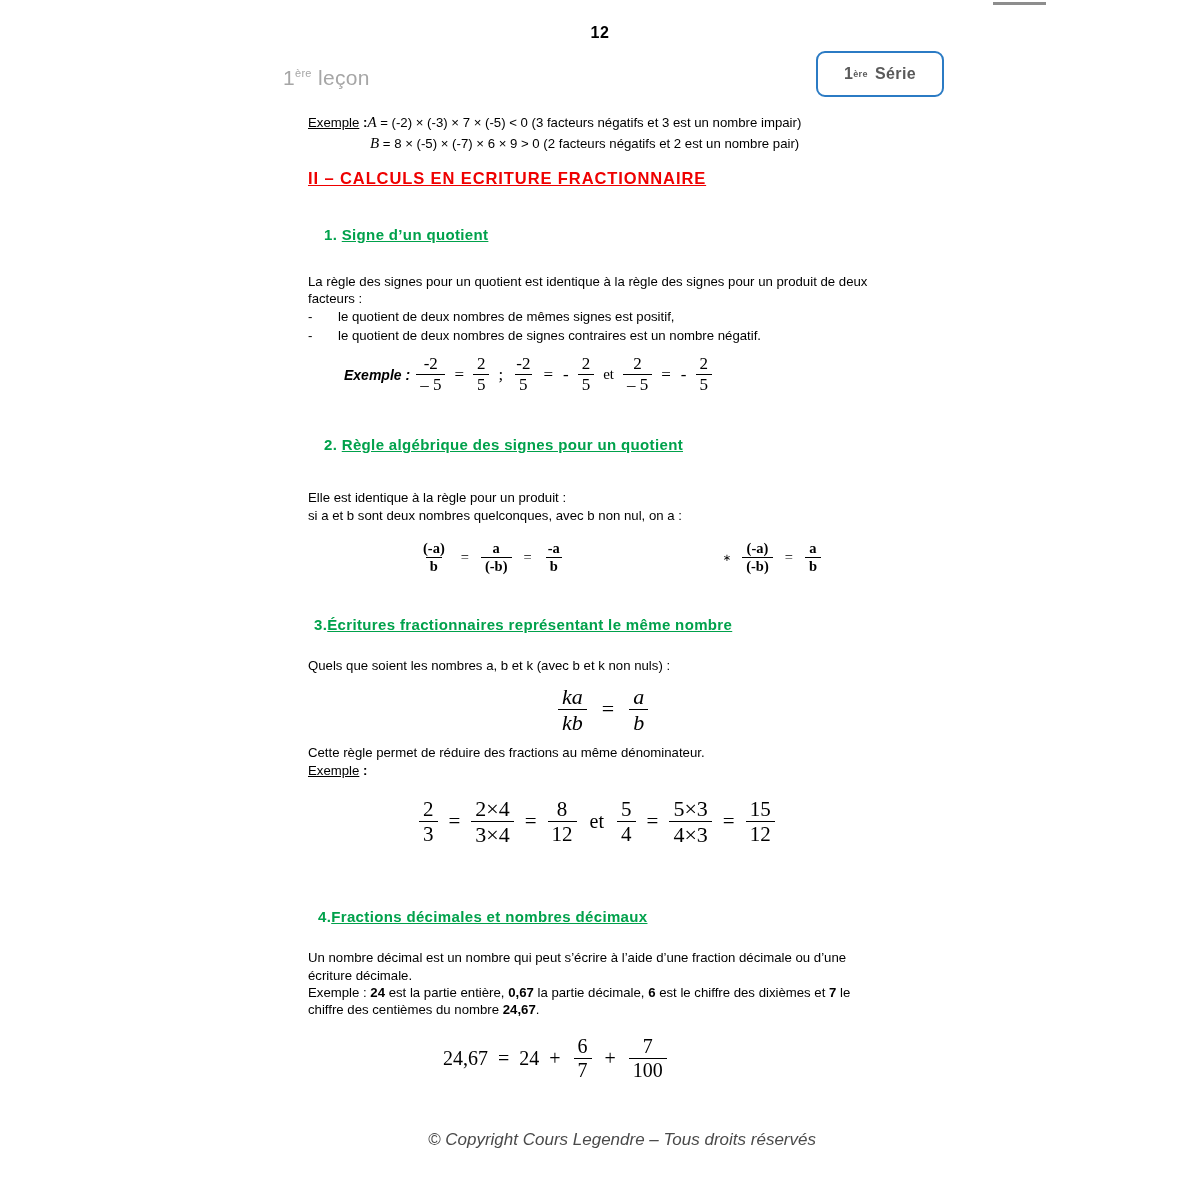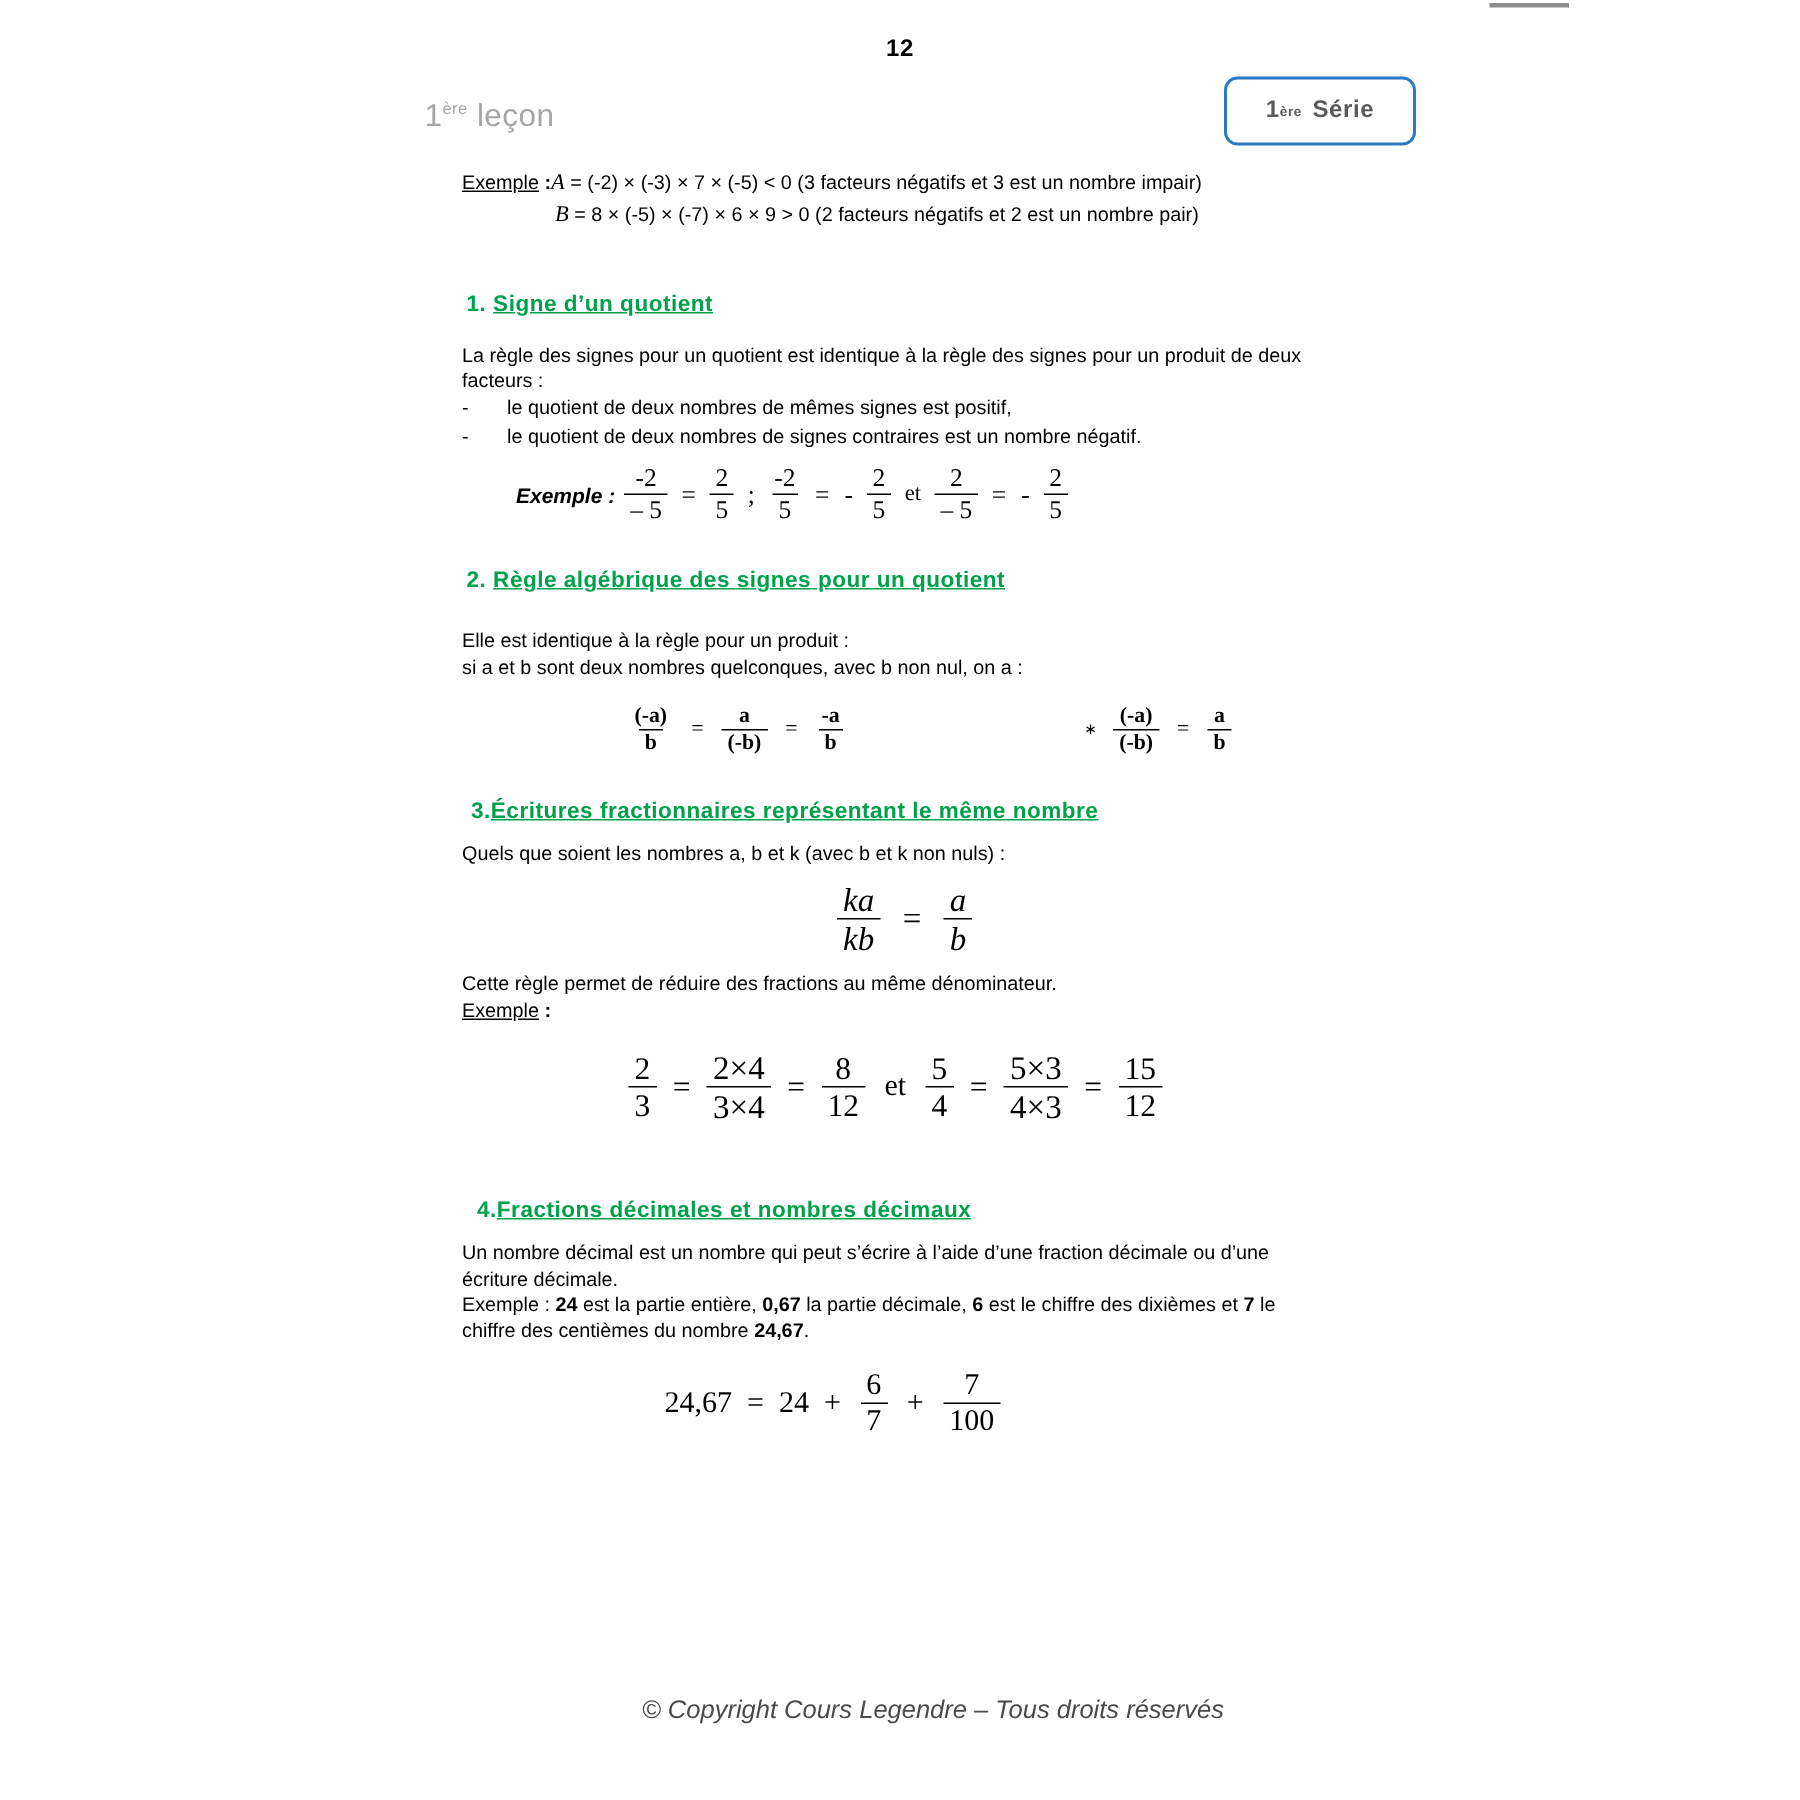--- a/index.html
+++ b/index.html
@@ -98,21 +98,21 @@
     color: #ee0000;
     text-decoration: underline;
     margin: 0 0 0 0;
     letter-spacing: .9px;
     font-family: "Liberation Sans", sans-serif;
   }
   h3.sub-title {
     font-size: 15px;
     font-weight: bold;
     color: #00a14b;
-    margin: 3px;
+    margin: 16px;
     letter-spacing: .35px;
   }
   h3.sub-title .u { text-decoration: underline; }
 
   
   .sp-8  { height: 8px; }
   .sp-10 { height: 10px; }
   .sp-14 { height: 14px; }
   .sp-16 { height: 16px; }
   .sp-18 { height: 18px; }
@@ -229,20 +229,21 @@
     <span>Série</span>
 </div>
 
 <div class="content">
 
   <div class="exemple-ab">
     <div class="line"><span class="ul">Exemple</span><b> :</b><span class="mvar">A</span><span> = (-2) × (-3) × 7 × (-5) &lt; 0 (3 facteurs négatifs et 3 est un nombre impair)</span></div>
     <div class="line line2"><span class="mvar">B</span><span> = 8 × (-5) × (-7) × 6 × 9 &gt; 0 (2 facteurs négatifs et 2 est un nombre pair)</span></div>
   </div>
 
+  <h2 class="section-title">II – CALCULS EN ECRITURE FRACTIONNAIRE</h2>
 
   <div class="sp-22"></div>
 
   <h3 class="sub-title"><span>1. </span><span class="u">Signe d’un quotient</span></h3>
   <div class="sp-14"></div>
   <p class="para">
     <span>La règle des signes pour un quotient est identique à la règle des signes pour un produit de deux</span><br>
     <span>facteurs :</span>
   </p>
   <ul class="bullets">

